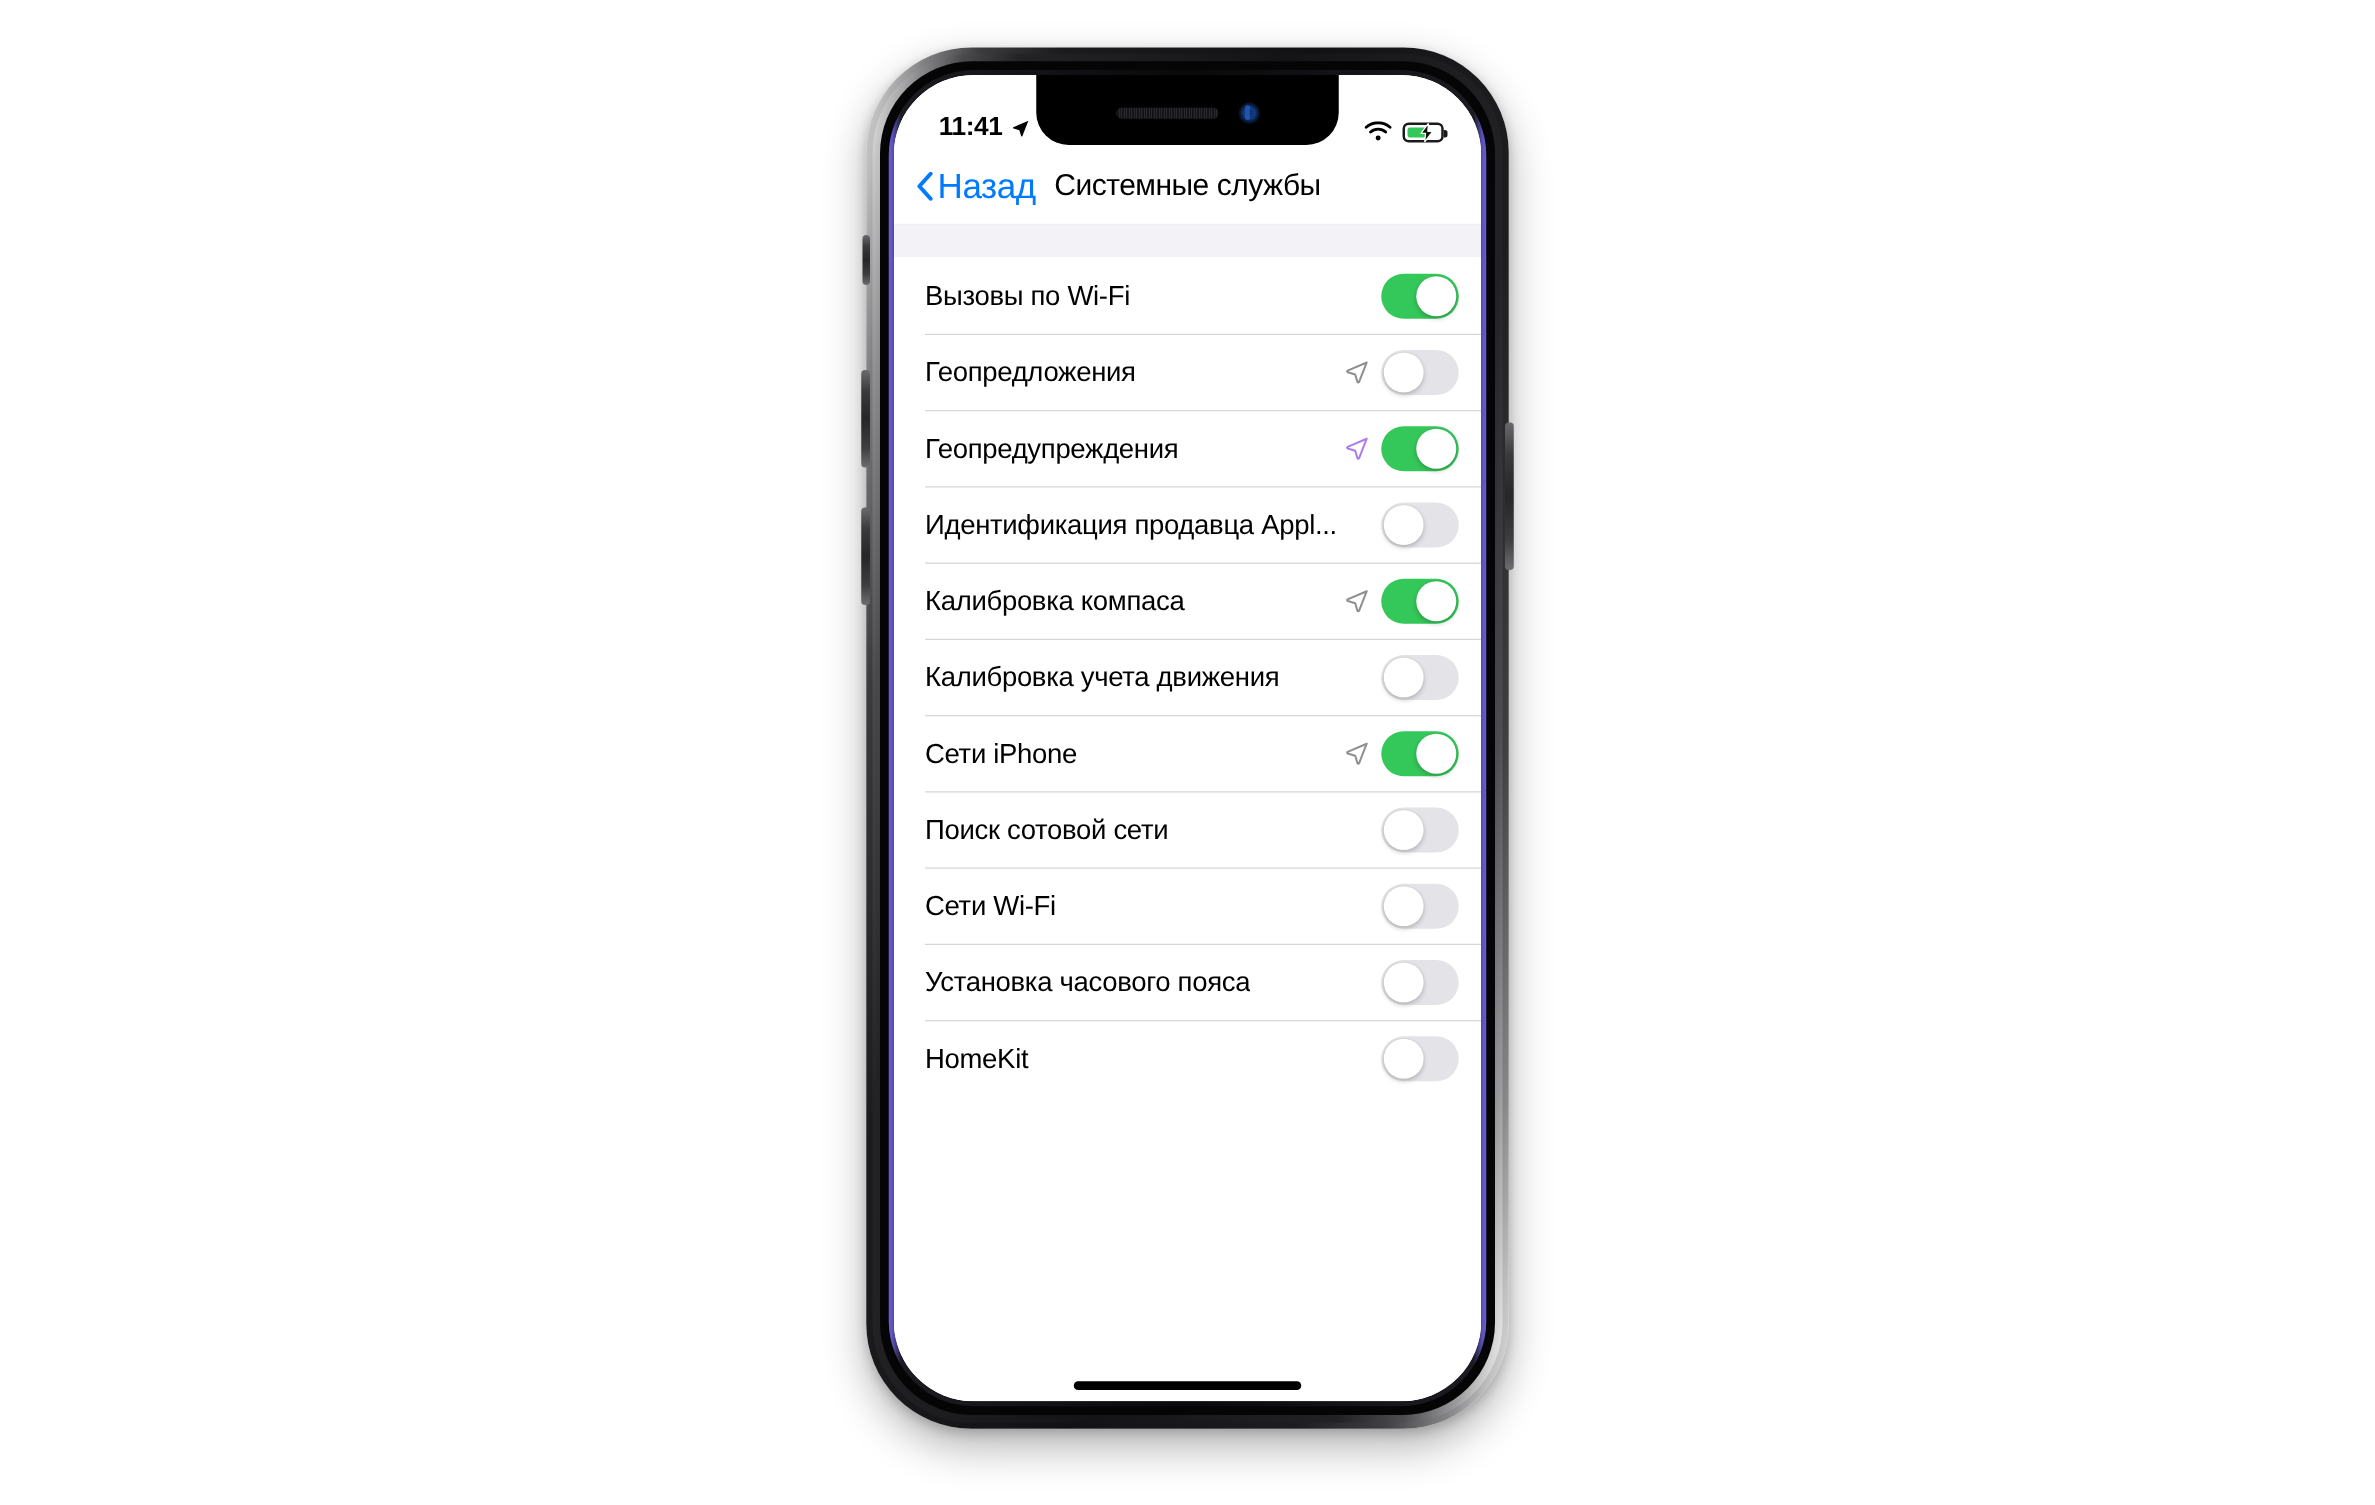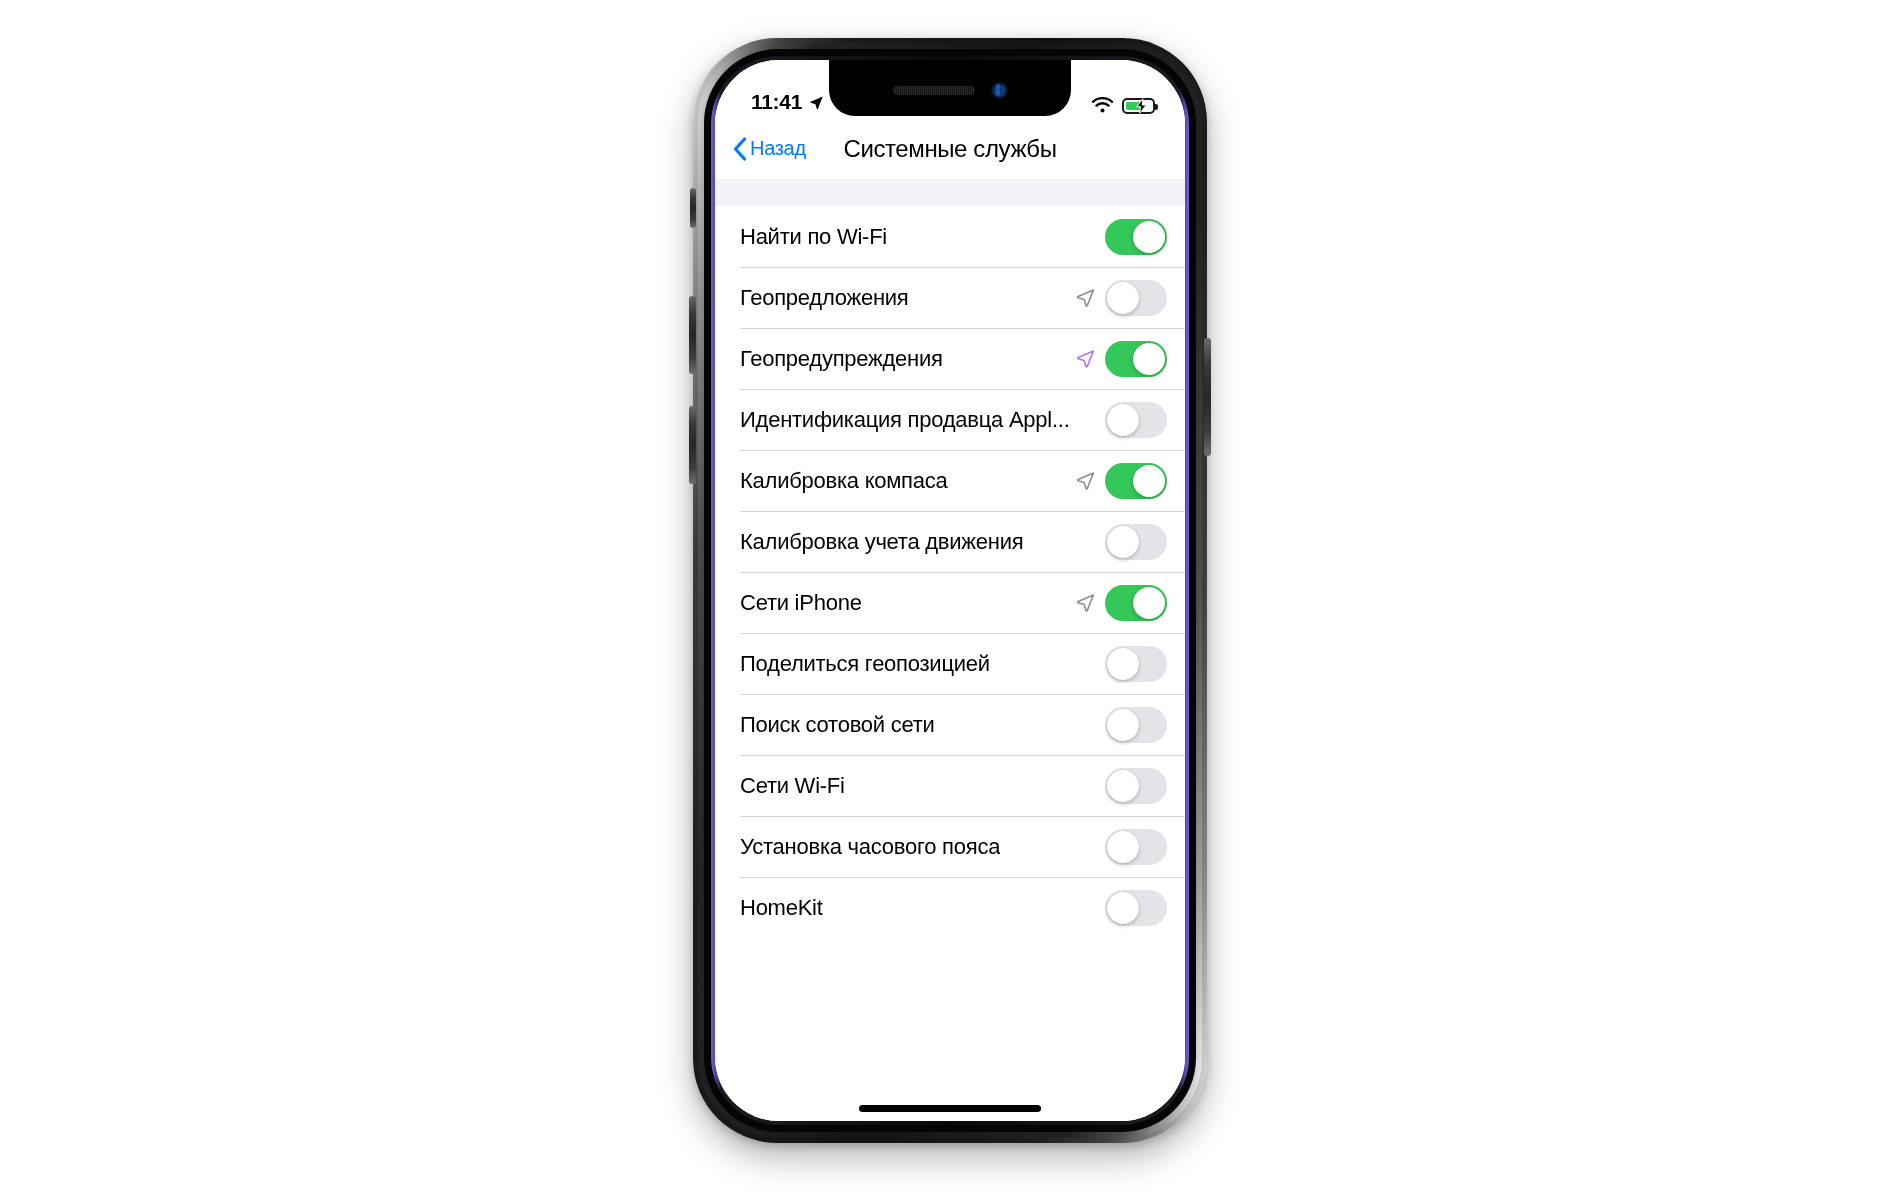--- a/index.html
+++ b/index.html
@@ -263,21 +263,21 @@
     align-items: center;
     padding: 0 18px;
     position: relative;
     border-bottom: 1px solid rgba(0,0,0,0.06);
   }
   .nav-back {
     display: flex;
     align-items: center;
     gap: 3px;
     color: #007aff;
-    font-size: 20px;
+    font-size: 28px;
     letter-spacing: -0.3px;
     cursor: pointer;
     z-index: 2;
   }
   .chev-back { width: 14px; height: 24px; flex:0 0 auto; }
   .nav-title {
     position: absolute;
     left: 0; right: 0;
     text-align: center;
     font-size: 24px;
@@ -430,21 +430,21 @@
             </svg>
             <span>Назад</span>
           </div>
           <div class="nav-title">Системные службы</div>
         </div>
 
         <div class="list-gap"></div>
 
         <div class="list" id="rows-container">
             <div class="row">
-              <div class="row-label">Найти по Wi-Fi</div>
+              <div class="row-label">Вызовы по Wi-Fi</div>
               <div class="row-right">
                 <div class="toggle on">
                   <div class="knob"></div>
                 </div>
               </div>
             </div>
             <div class="row">
               <div class="row-label">Геопредложения</div>
               <div class="row-right">
                 <svg class="loc-arrow" viewBox="0 0 20 20">
@@ -498,28 +498,20 @@
               <div class="row-right">
                 <svg class="loc-arrow" viewBox="0 0 20 20">
                   <path d="M18.3 2.1 L2.2 9.0 a0.7 0.7 0 0 0 0.1 1.3 l6.3 1.9 1.9 6.3 a0.7 0.7 0 0 0 1.3 0.1 Z" fill="none" stroke="#8e8e93" stroke-width="1.7" stroke-linejoin="round"></path>
                 </svg>
                 <div class="toggle on">
                   <div class="knob"></div>
                 </div>
               </div>
             </div>
             <div class="row">
-              <div class="row-label">Поделиться геопозицией</div>
-              <div class="row-right">
-                <div class="toggle">
-                  <div class="knob"></div>
-                </div>
-              </div>
-            </div>
-            <div class="row">
               <div class="row-label">Поиск сотовой сети</div>
               <div class="row-right">
                 <div class="toggle">
                   <div class="knob"></div>
                 </div>
               </div>
             </div>
             <div class="row">
               <div class="row-label">Сети Wi-Fi</div>
               <div class="row-right">

